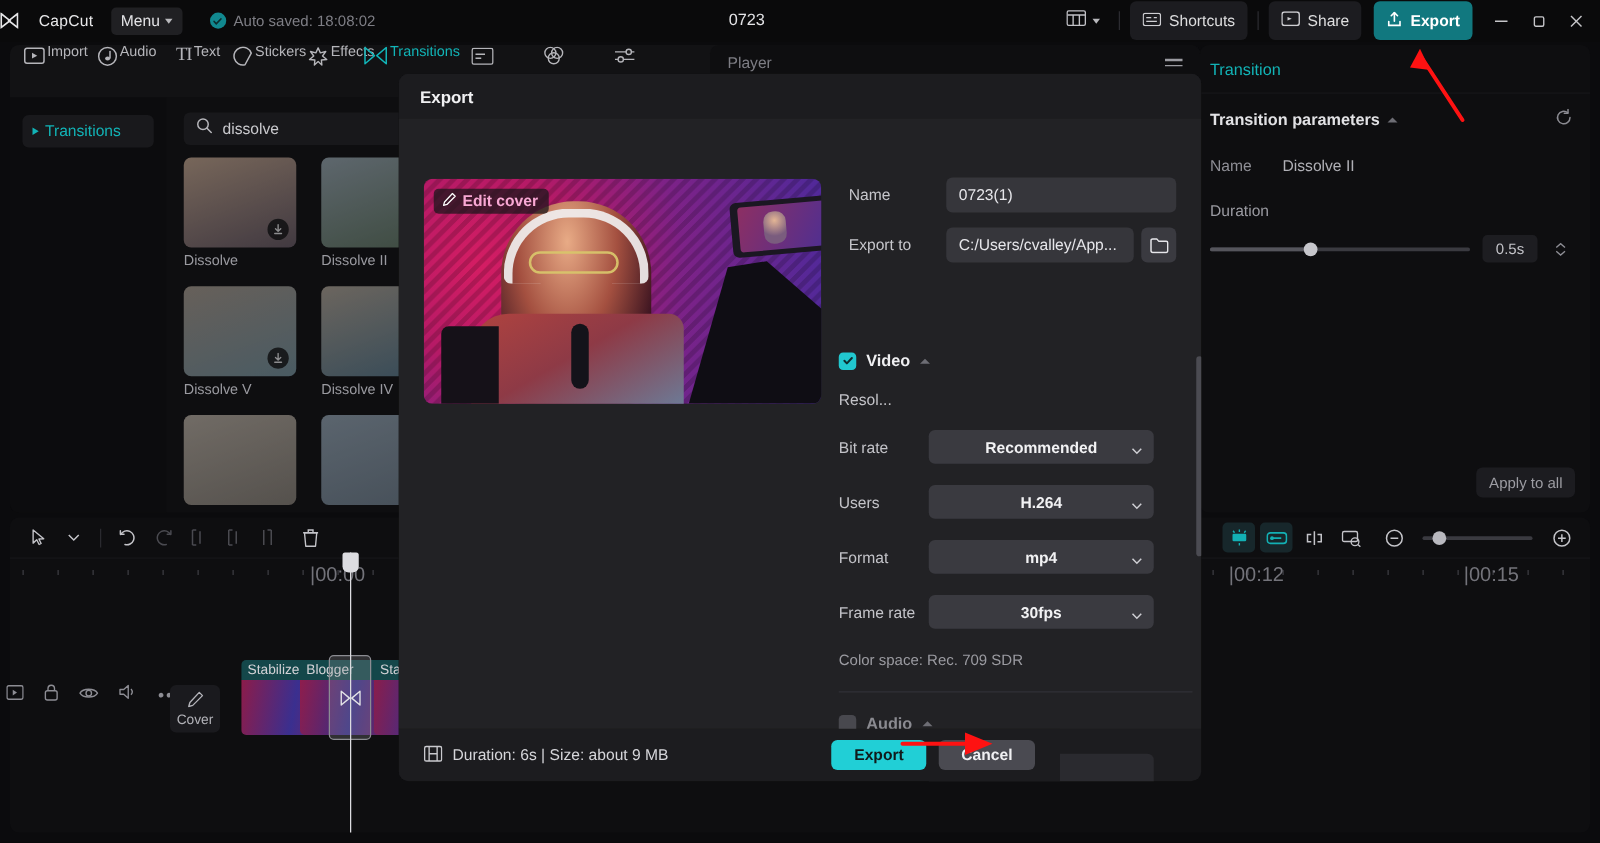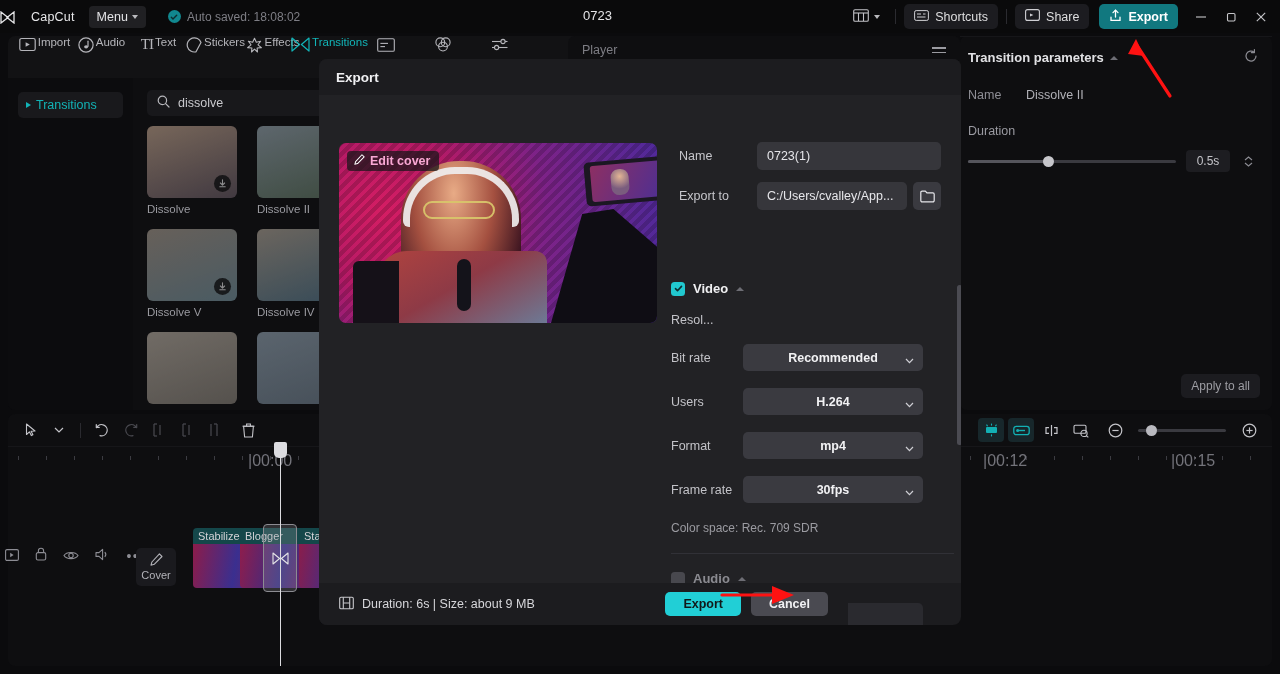--- a/index.html
+++ b/index.html
@@ -26,21 +26,21 @@
     font-size:12.5px; color:#e3e3e6; cursor:pointer;
   }
   .caret { width:0;height:0;border-left:3.5px solid transparent;border-right:3.5px solid transparent;border-top:4px solid #b9b9bd; }
   .autosave { margin-left:22px; display:flex; align-items:center; gap:6px; font-size:12px; color:#7e7e85; }
   .tick { width:13px;height:13px;border-radius:50%;background:#11888f;display:flex;align-items:center;justify-content:center; }
   .tick svg { display:block; }
   .proj-title { position:absolute; left:583px; top:8px; font-size:13px; color:#e4e4e7; }
   .tb-right { position:absolute; right:0; top:0; height:33px; display:flex; align-items:center; gap:0; }
   .tb-iconbtn { display:flex; align-items:center; gap:5px; padding:0 7px; height:24px; border-radius:4px; cursor:pointer; }
   .tb-sep { width:1px; height:15px; background:#2b2b30; margin:0 8px; }
-  .chip { display:flex; align-items:center; gap:6px; height:25px; padding:0 10px; border-radius:5px; background:#1c1c20; font-size:12.5px; color:#dededf; cursor:pointer;}
+  .chip { display:flex; align-items:center; gap:6px; height:31px; padding:0 10px; border-radius:5px; background:#1c1c20; font-size:12.5px; color:#dededf; cursor:pointer;}
   .chip.export { background:#11787f; color:#ffffff; font-weight:600; }
   .wctrl { width:30px; height:33px; display:flex; align-items:center; justify-content:center; color:#c6c6ca; cursor:pointer; }
 
   
   .toolbar {
     position:absolute; left:8px; top:36px; width:952px; height:42px;
     background:#121214; border-radius:7px 7px 0 0;
     display:flex; align-items:center; padding-left:8px;
   }
   .tool {
@@ -385,20 +385,23 @@
     <div class="player-hd">
       <span>Player</span>
       <span class="hamb">
           <i></i>
           <i></i>
         </span>
     </div>
   </div>
 
   <div class="rightpanel">
+    <div class="rp-tab">
+      <span>Transition</span>
+    </div>
     <div style="height:1px;background:#161619"></div>
     <div class="rp-body">
       <div class="rp-sec">
         <span class="left">
           <span>Transition parameters</span>
           <span class="chev-up"></span>
         </span>
         <span>
           <svg width="14" height="14" viewBox="0 0 14 14">
               <path d="M12 7 A5 5 0 1 1 10.2 3.2" fill="none" stroke="#8b8b92" stroke-width="1.2" stroke-linecap="round"></path>

